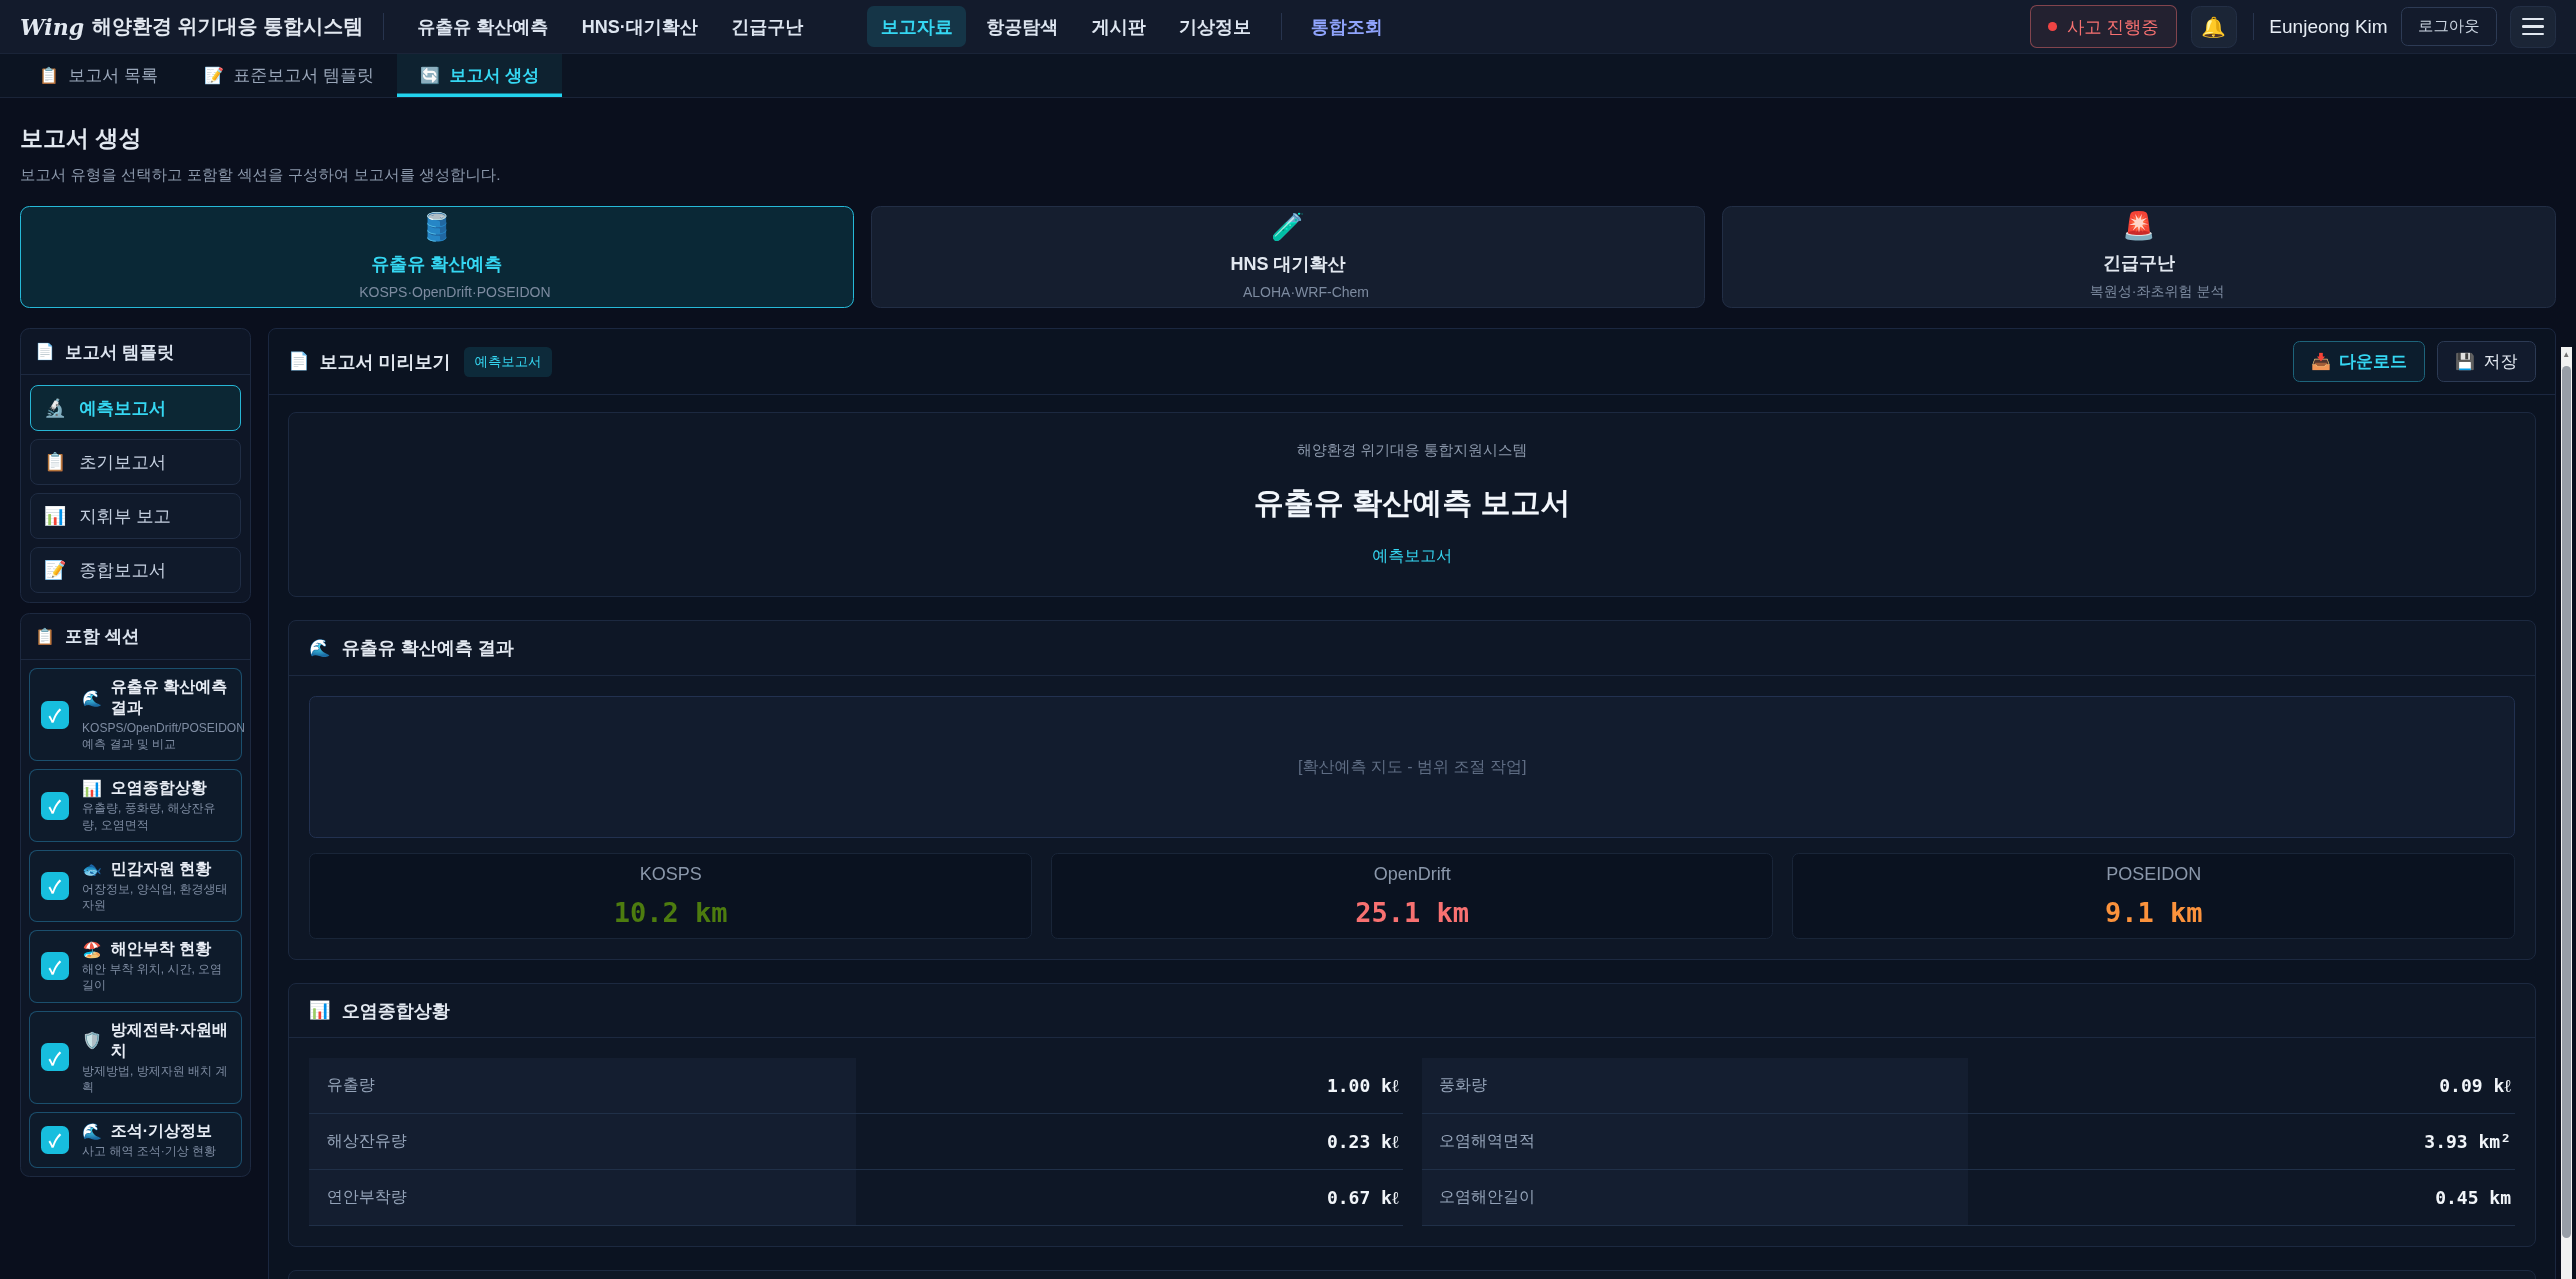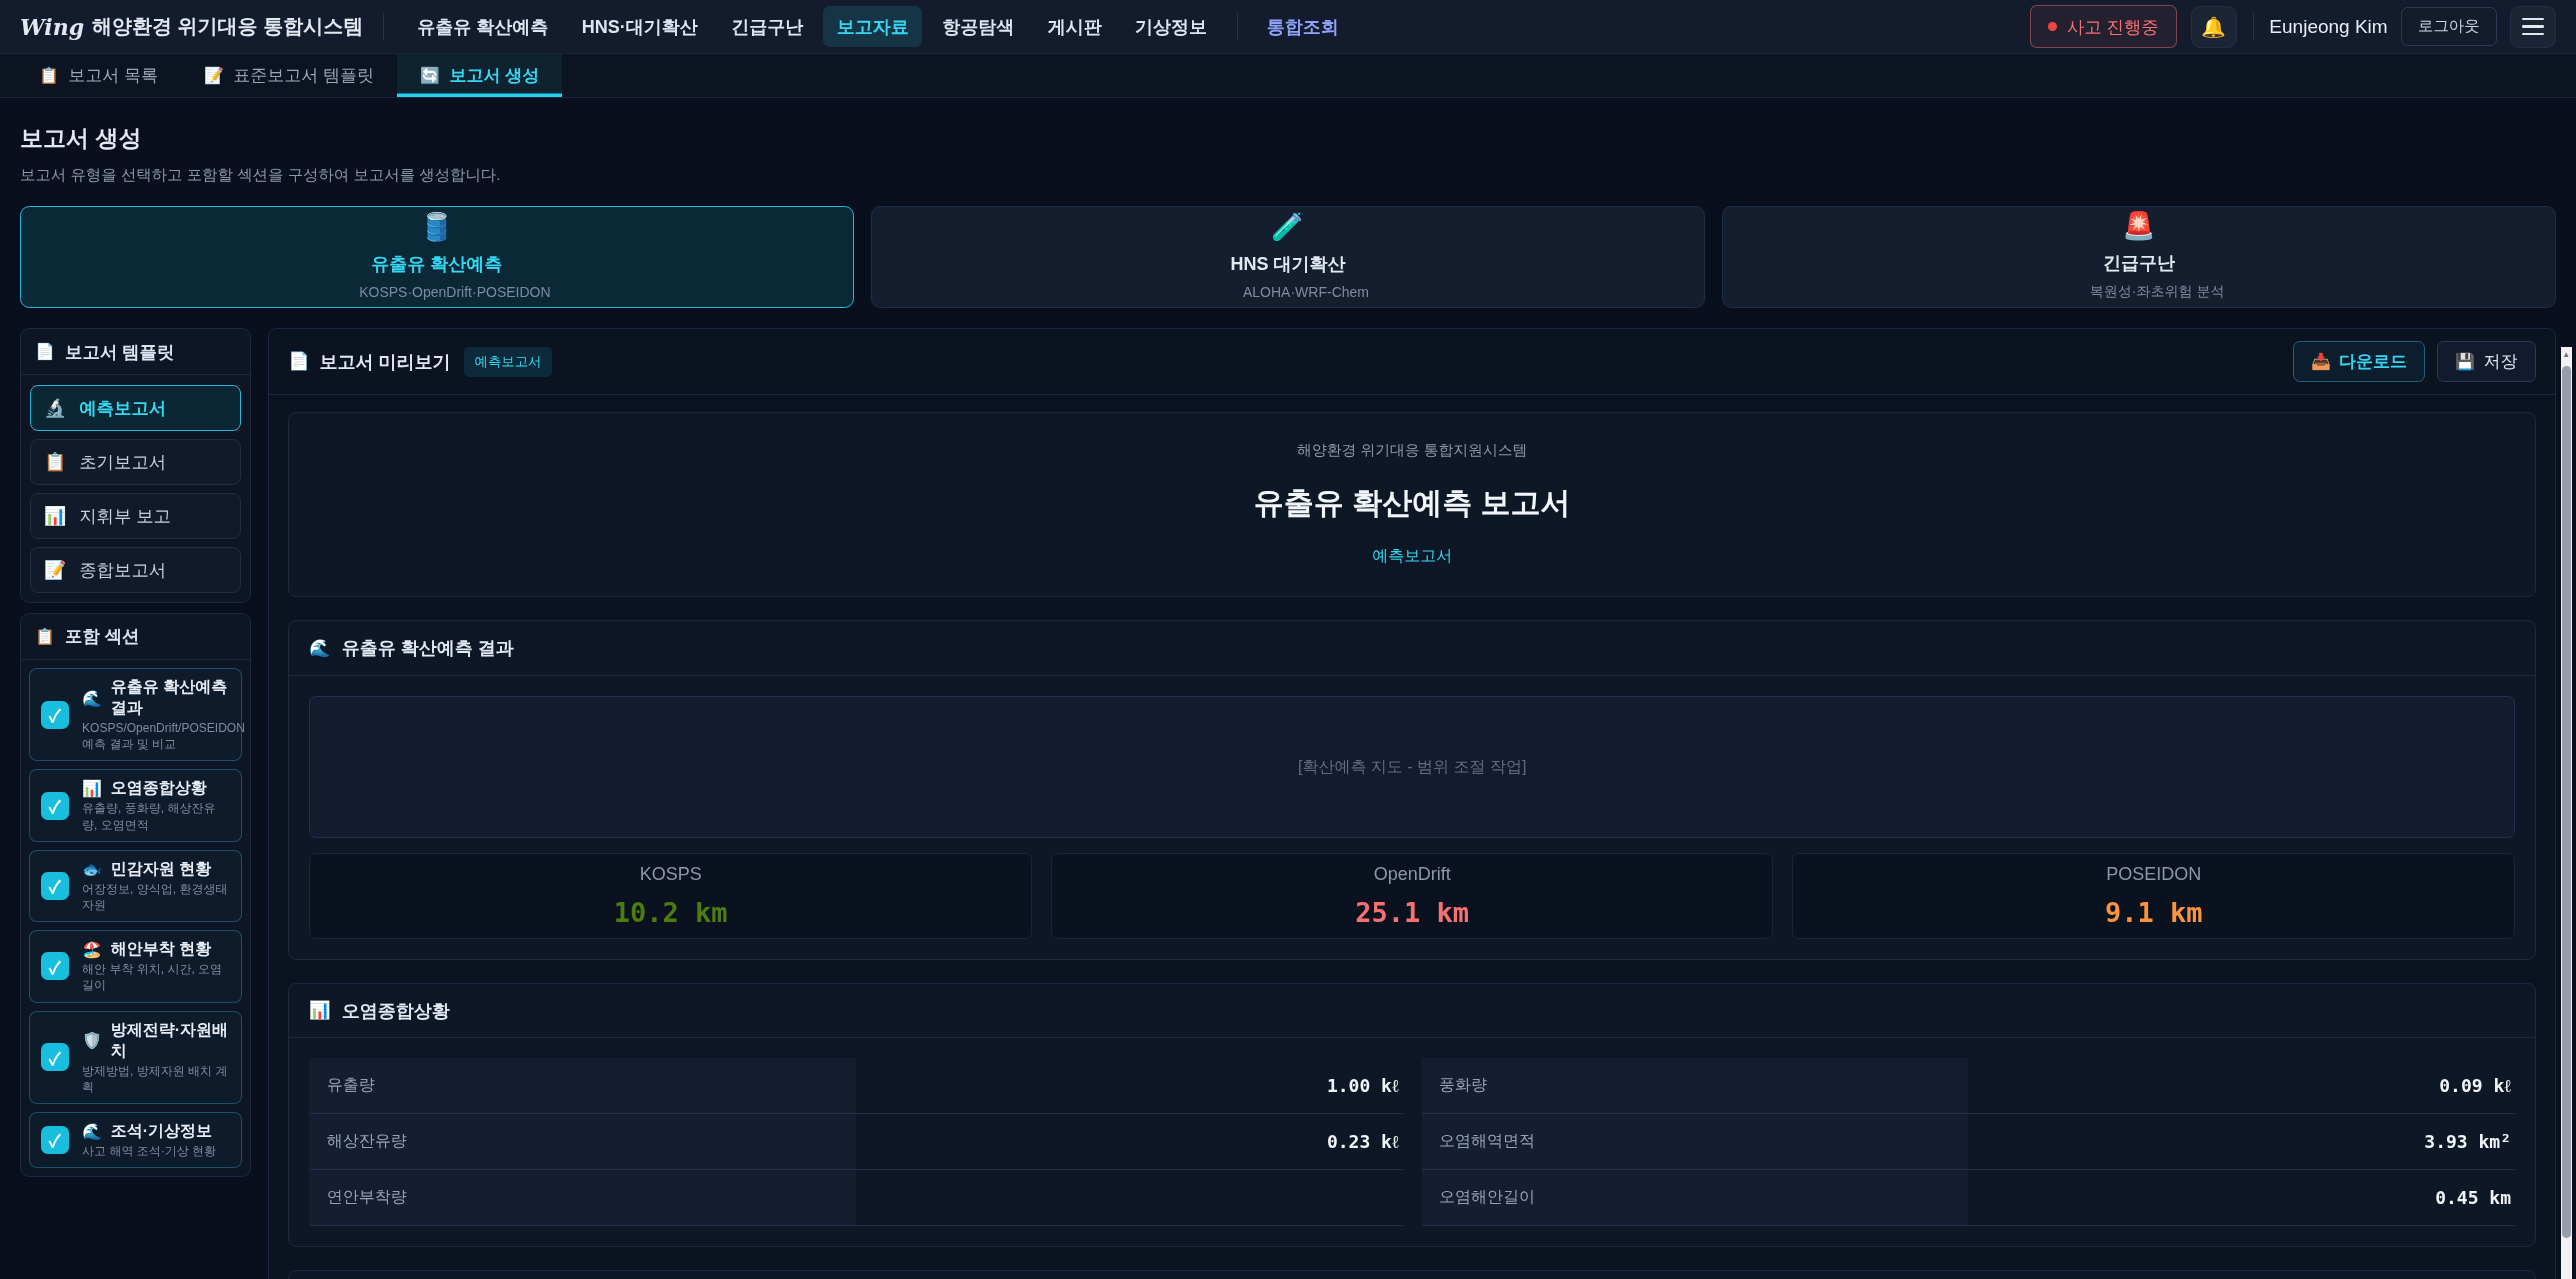--- a/index.html
+++ b/index.html
@@ -13,21 +13,21 @@
   
   .topnav {
     height: 54px; background: #131b2c; border-bottom: 0.7px solid #1a2438;
     display: flex; align-items: center; padding: 0 20px;
   }
   .logo { display: flex; align-items: center; gap: 8px; font-size: 20px; font-weight: bold; white-space: nowrap; }
   .logo-mark { font-family: "DejaVu Serif", serif; font-style: italic; font-size: 22px; }
   .v-div { width: 0.7px; height: 27px; background: #27344e; margin: 0 20px; flex: none; }
   .nav-items { display: flex; align-items: center; gap: 6.7px; }
   .nav-item { font-size: 18px; font-weight: 600; color: #dde5f0; padding: 8.7px 13.4px; border-radius: 6.7px; white-space: nowrap; cursor: pointer; }
-  .nav-item.active { background: rgba(34,211,238,0.14); color: #35d7f2; }
+  .nav-item.active { background: rgba(34,211,238,0.14); color: #35d7f2; margin-left: 44px; }
   .nav-item.portal { color: #8fa3fb; }
   .nav-right { margin-left: auto; display: flex; align-items: center; gap: 13.4px; }
   .incident-badge { display: flex; align-items: center; gap: 10px; padding: 8.7px 17.4px; border: 0.7px solid rgba(248,113,113,0.45); background: rgba(248,113,113,0.07); border-radius: 6.7px; color: #f87171; font-size: 17.4px; white-space: nowrap; }
   .incident-dot { width: 8.7px; height: 8.7px; border-radius: 50%; background: #ef4444; }
   .icon-btn { width: 46px; height: 42px; border-radius: 9.4px; background: #1b2536; border: 0.7px solid #232f45; display: flex; align-items: center; justify-content: center; font-size: 20px; cursor: pointer; }
   .user-name { font-size: 19px; color: #e7edf5; white-space: nowrap; }
   .logout-btn { font-size: 15.4px; color: #cbd5e1; padding: 8px 16px; border: 0.7px solid #2d3b55; border-radius: 6.7px; background: transparent; white-space: nowrap; cursor: pointer; }
   .hamburger { flex-direction: column; gap: 4.7px; }
   .hamburger .bar { width: 21.5px; height: 2.7px; border-radius: 1.3px; background: #e2e8f0; }
 
@@ -353,20 +353,21 @@
               <div class="stat-cell">
                 <span class="stat-label">해상잔유량</span>
                 <span class="stat-value">0.23 kℓ</span>
               </div>
               <div class="stat-cell">
                 <span class="stat-label">오염해역면적</span>
                 <span class="stat-value">3.93 km²</span>
               </div>
               <div class="stat-cell">
                 <span class="stat-label">연안부착량</span>
+                <span class="stat-value">0.67 kℓ</span>
               </div>
               <div class="stat-cell">
                 <span class="stat-label">오염해안길이</span>
                 <span class="stat-value">0.45 km</span>
               </div>
             </div>
           </div>
         </div>
 
         <div class="report-card">

